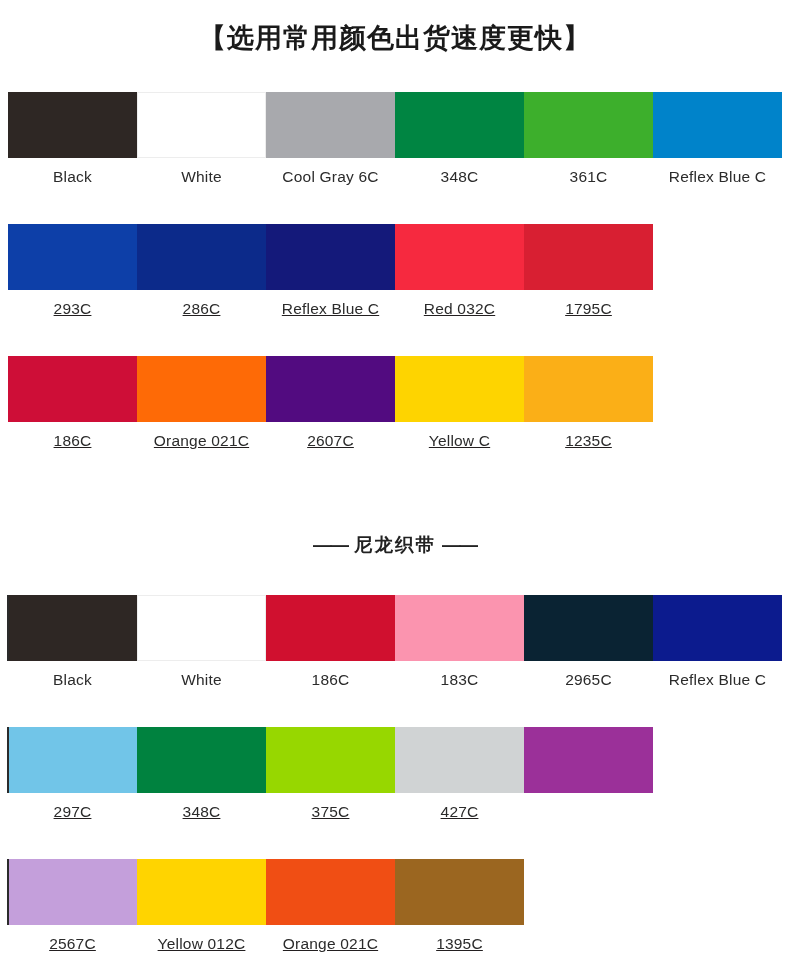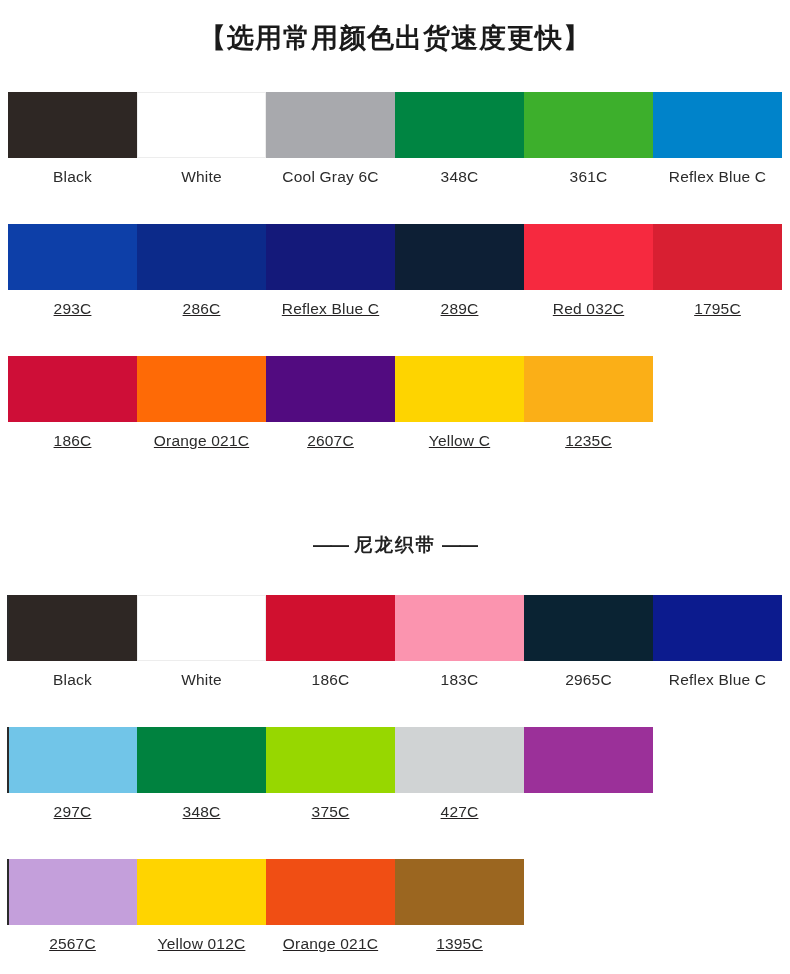--- a/index.html
+++ b/index.html
@@ -153,24 +153,20 @@
       </div>
       <div class="swatch-cell">
         <div class="swatch-chip" style="background-color: rgb(12, 42, 138);"></div>
         <div class="swatch-label">286C</div>
       </div>
       <div class="swatch-cell">
         <div class="swatch-chip" style="background-color: rgb(20, 25, 122);"></div>
         <div class="swatch-label">Reflex Blue C</div>
       </div>
       <div class="swatch-cell">
-        <div class="swatch-chip" style="background-color: rgb(13, 31, 53);"></div>
-        <div class="swatch-label">289C</div>
-      </div>
-      <div class="swatch-cell">
         <div class="swatch-chip" style="background-color: rgb(246, 41, 63);"></div>
         <div class="swatch-label">Red 032C</div>
       </div>
       <div class="swatch-cell">
         <div class="swatch-chip" style="background-color: rgb(216, 31, 50);"></div>
         <div class="swatch-label">1795C</div>
       </div>
     </div>
 
     <div class="swatch-row gap-top">

